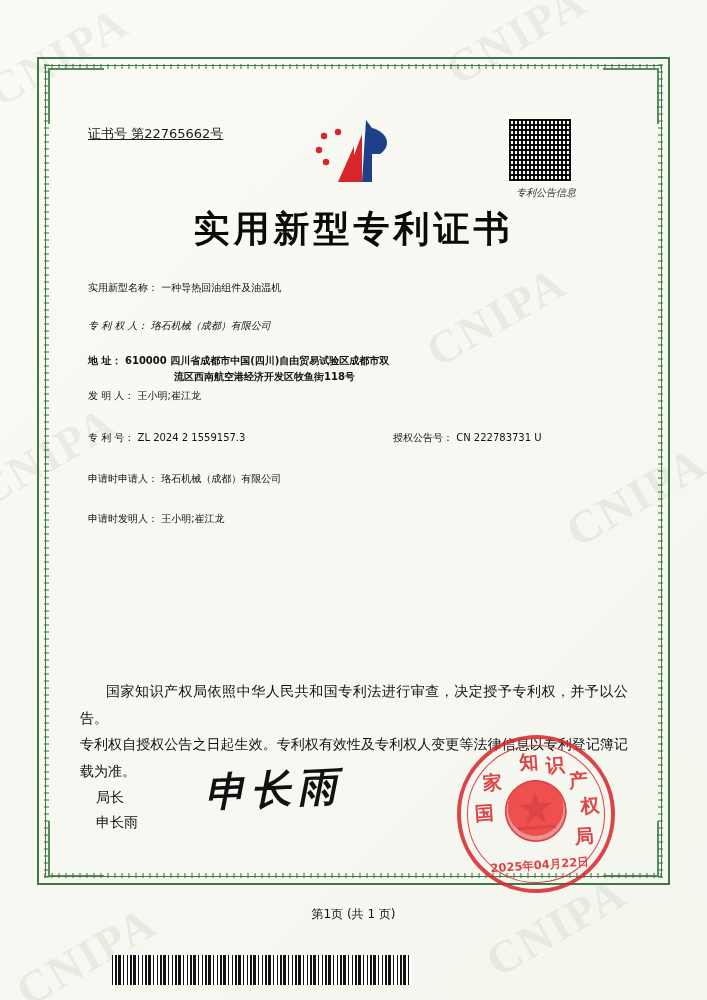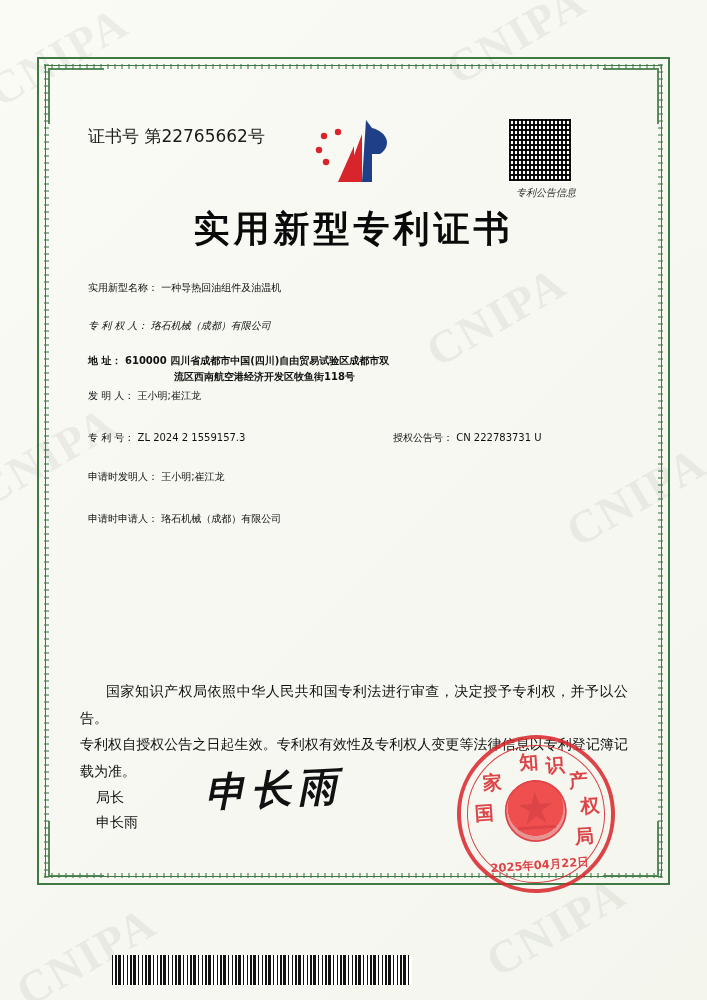--- a/index.html
+++ b/index.html
@@ -77,23 +77,24 @@
   }
   .corner.tl { left: 48px;  top: 68px;  border-right: none; border-bottom: none; }
   .corner.tr { left: 603px; top: 68px;  border-left: none;  border-bottom: none; }
   .corner.bl { left: 48px;  top: 821px; border-right: none; border-top: none; }
   .corner.br { left: 603px; top: 821px; border-left: none;  border-top: none; }
 
   
   .cert-no {
     position: absolute;
     left: 88px; top: 125px;
-    font-size: 17px;
+    font-size: 13px;
     color: #1a1a1a;
     font-family: "DejaVu Sans", sans-serif;
+    text-decoration: underline;
   }
   .emblem {
     position: absolute;
     left: 310px; top: 112px;
     width: 92px; height: 76px;
   }
   .qr-wrap {
     position: absolute;
     left: 504px; top: 118px;
     width: 72px;
@@ -313,28 +314,28 @@
     <div class="row row2col" style="margin-top:26px;">
       <span class="lbl">专  利  号：</span>
       <span class="val">ZL 2024 2 1559157.3</span>
       <span class="col-right">
         <span class="lbl">授权公告号：</span>
         <span class="val">CN 222783731 U</span>
       </span>
     </div>
 
 
+    <div class="row" style="margin-top:26px;">
+      <span class="lbl">申请时申请人：</span>
+      <span class="val">珞石机械（成都）有限公司</span>
+    </div>
+
     <div class="row" style="margin-top:24px;">
       <span class="lbl">申请时发明人：</span>
       <span class="val">王小明;崔江龙</span>
-    </div>
-
-    <div class="row" style="margin-top:26px;">
-      <span class="lbl">申请时申请人：</span>
-      <span class="val">珞石机械（成都）有限公司</span>
     </div>
   </div>
 
   <div class="legal">
     <p class="indent">国家知识产权局依照中华人民共和国专利法进行审查，决定授予专利权，并予以公告。</p>
     <p>专利权自授权公告之日起生效。专利权有效性及专利权人变更等法律信息以专利登记簿记载为准。</p>
   </div>
 
   <div class="sig-label">
     <div>局长</div>
@@ -354,15 +355,16 @@
     <div class="seal-star">
       <svg width="62" height="62" viewBox="0 0 62 62">
         <circle cx="31" cy="31" r="30" fill="none" stroke="#d8252b" stroke-width="1.5"></circle>
         <path d="M31 12 L35 24 L48 24 L37 31 L41 44 L31 36 L21 44 L25 31 L14 24 L27 24 Z" fill="#d8252b"></path>
         <rect x="12" y="46" width="38" height="3" fill="#d8252b"></rect>
       </svg>
     </div>
     <div class="seal-date">2025年04月22日</div>
   </div>
 
+  <div class="page-no">第1页 (共 1 页)</div>
   <div class="barcode"></div>
 
 </div>
 
 </body></html>

